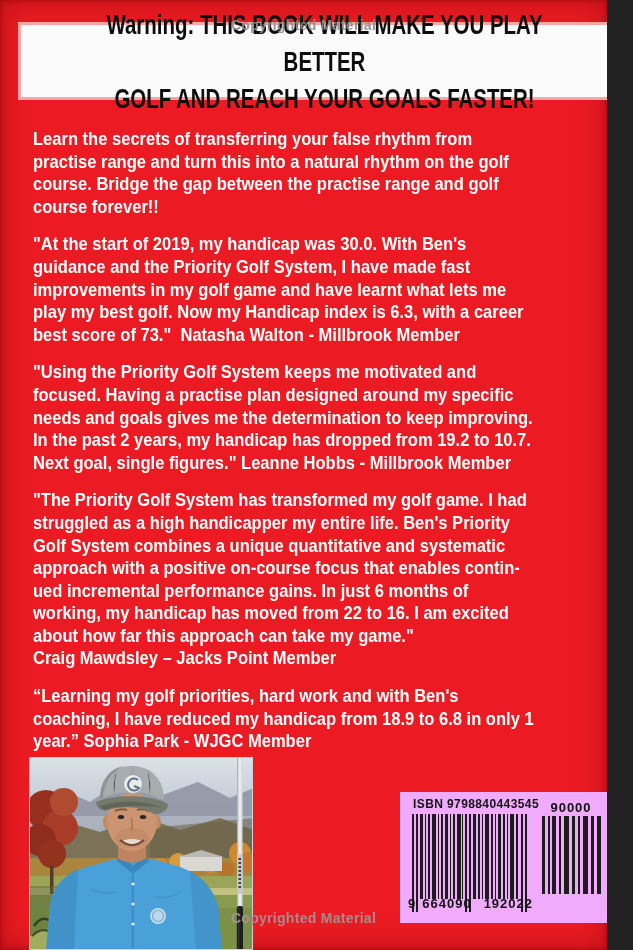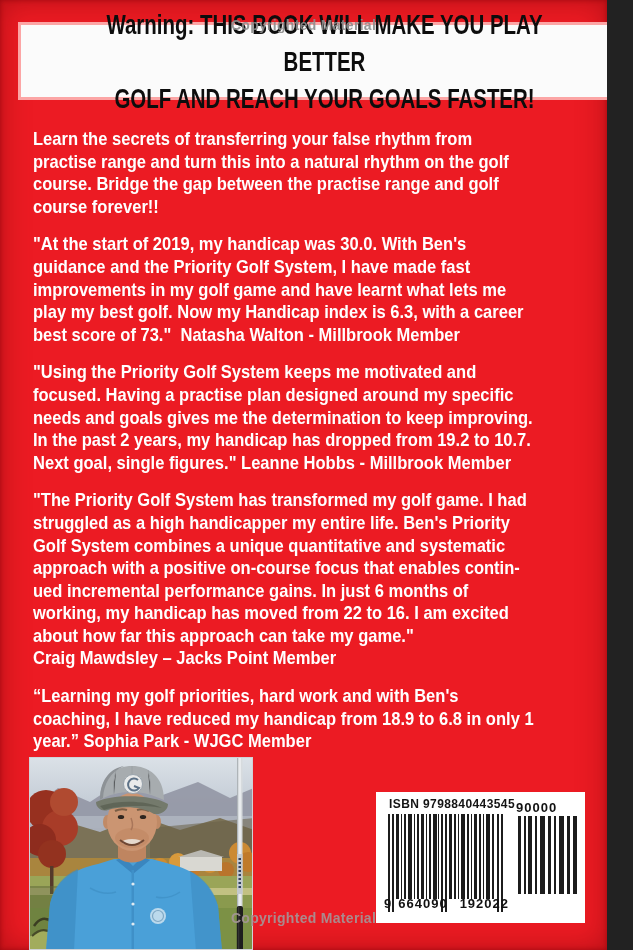--- a/index.html
+++ b/index.html
@@ -32,39 +32,39 @@
     color:#ffffff; font-weight:bold; font-size:19px; line-height:22.6px;
   }
   .body-text p { margin:0 0 15px 0; white-space:pre-wrap; }
   .photo {
     position:absolute; left:29px; top:757px; width:224px; height:193px;
     border:1px solid rgba(225,225,230,.75); box-sizing:border-box; overflow:hidden;
     background:#9aa3ab;
   }
   .photo svg { display:block; }
   .barcode-box {
-    position:absolute; left:376px; top:792px; width:209px; height:131px;
-    background:#ffffff; z-index:3;
+    position:absolute; left:400px; top:792px; width:209px; height:131px;
+    background:#f0abfc; z-index:3;
   }
   .isbn-label {
     position:absolute; left:13px; top:5px;
     font-size:12px; font-weight:bold; color:#141414; letter-spacing:.4px;
     white-space:nowrap;
   }
   .bars-main { position:absolute; left:12px; top:22px; }
   .digits-row {
     position:absolute; left:8px; top:104px; width:130px;
     font-size:13px; font-weight:bold; color:#111;
     display:flex; align-items:baseline;
   }
   .digits-row .d0 { margin-right:7px; }
   .digits-row .d1 { margin-right:12px; letter-spacing:1px; }
   .digits-row .d2 { letter-spacing:1px; }
   .supp-num {
-    position:absolute; left:140px; top:8px; width:62px; 
+    position:absolute; left:140px; top:8px; width:62px; text-align:center;
     font-size:13px; font-weight:bold; color:#111; letter-spacing:1px;
   }
   .bars-supp { position:absolute; left:142px; top:24px; }
 </style>
 </head>
 <body>
 
 <div class="cover">
 
   <div class="wm wm-top">Copyrighted Material</div>

